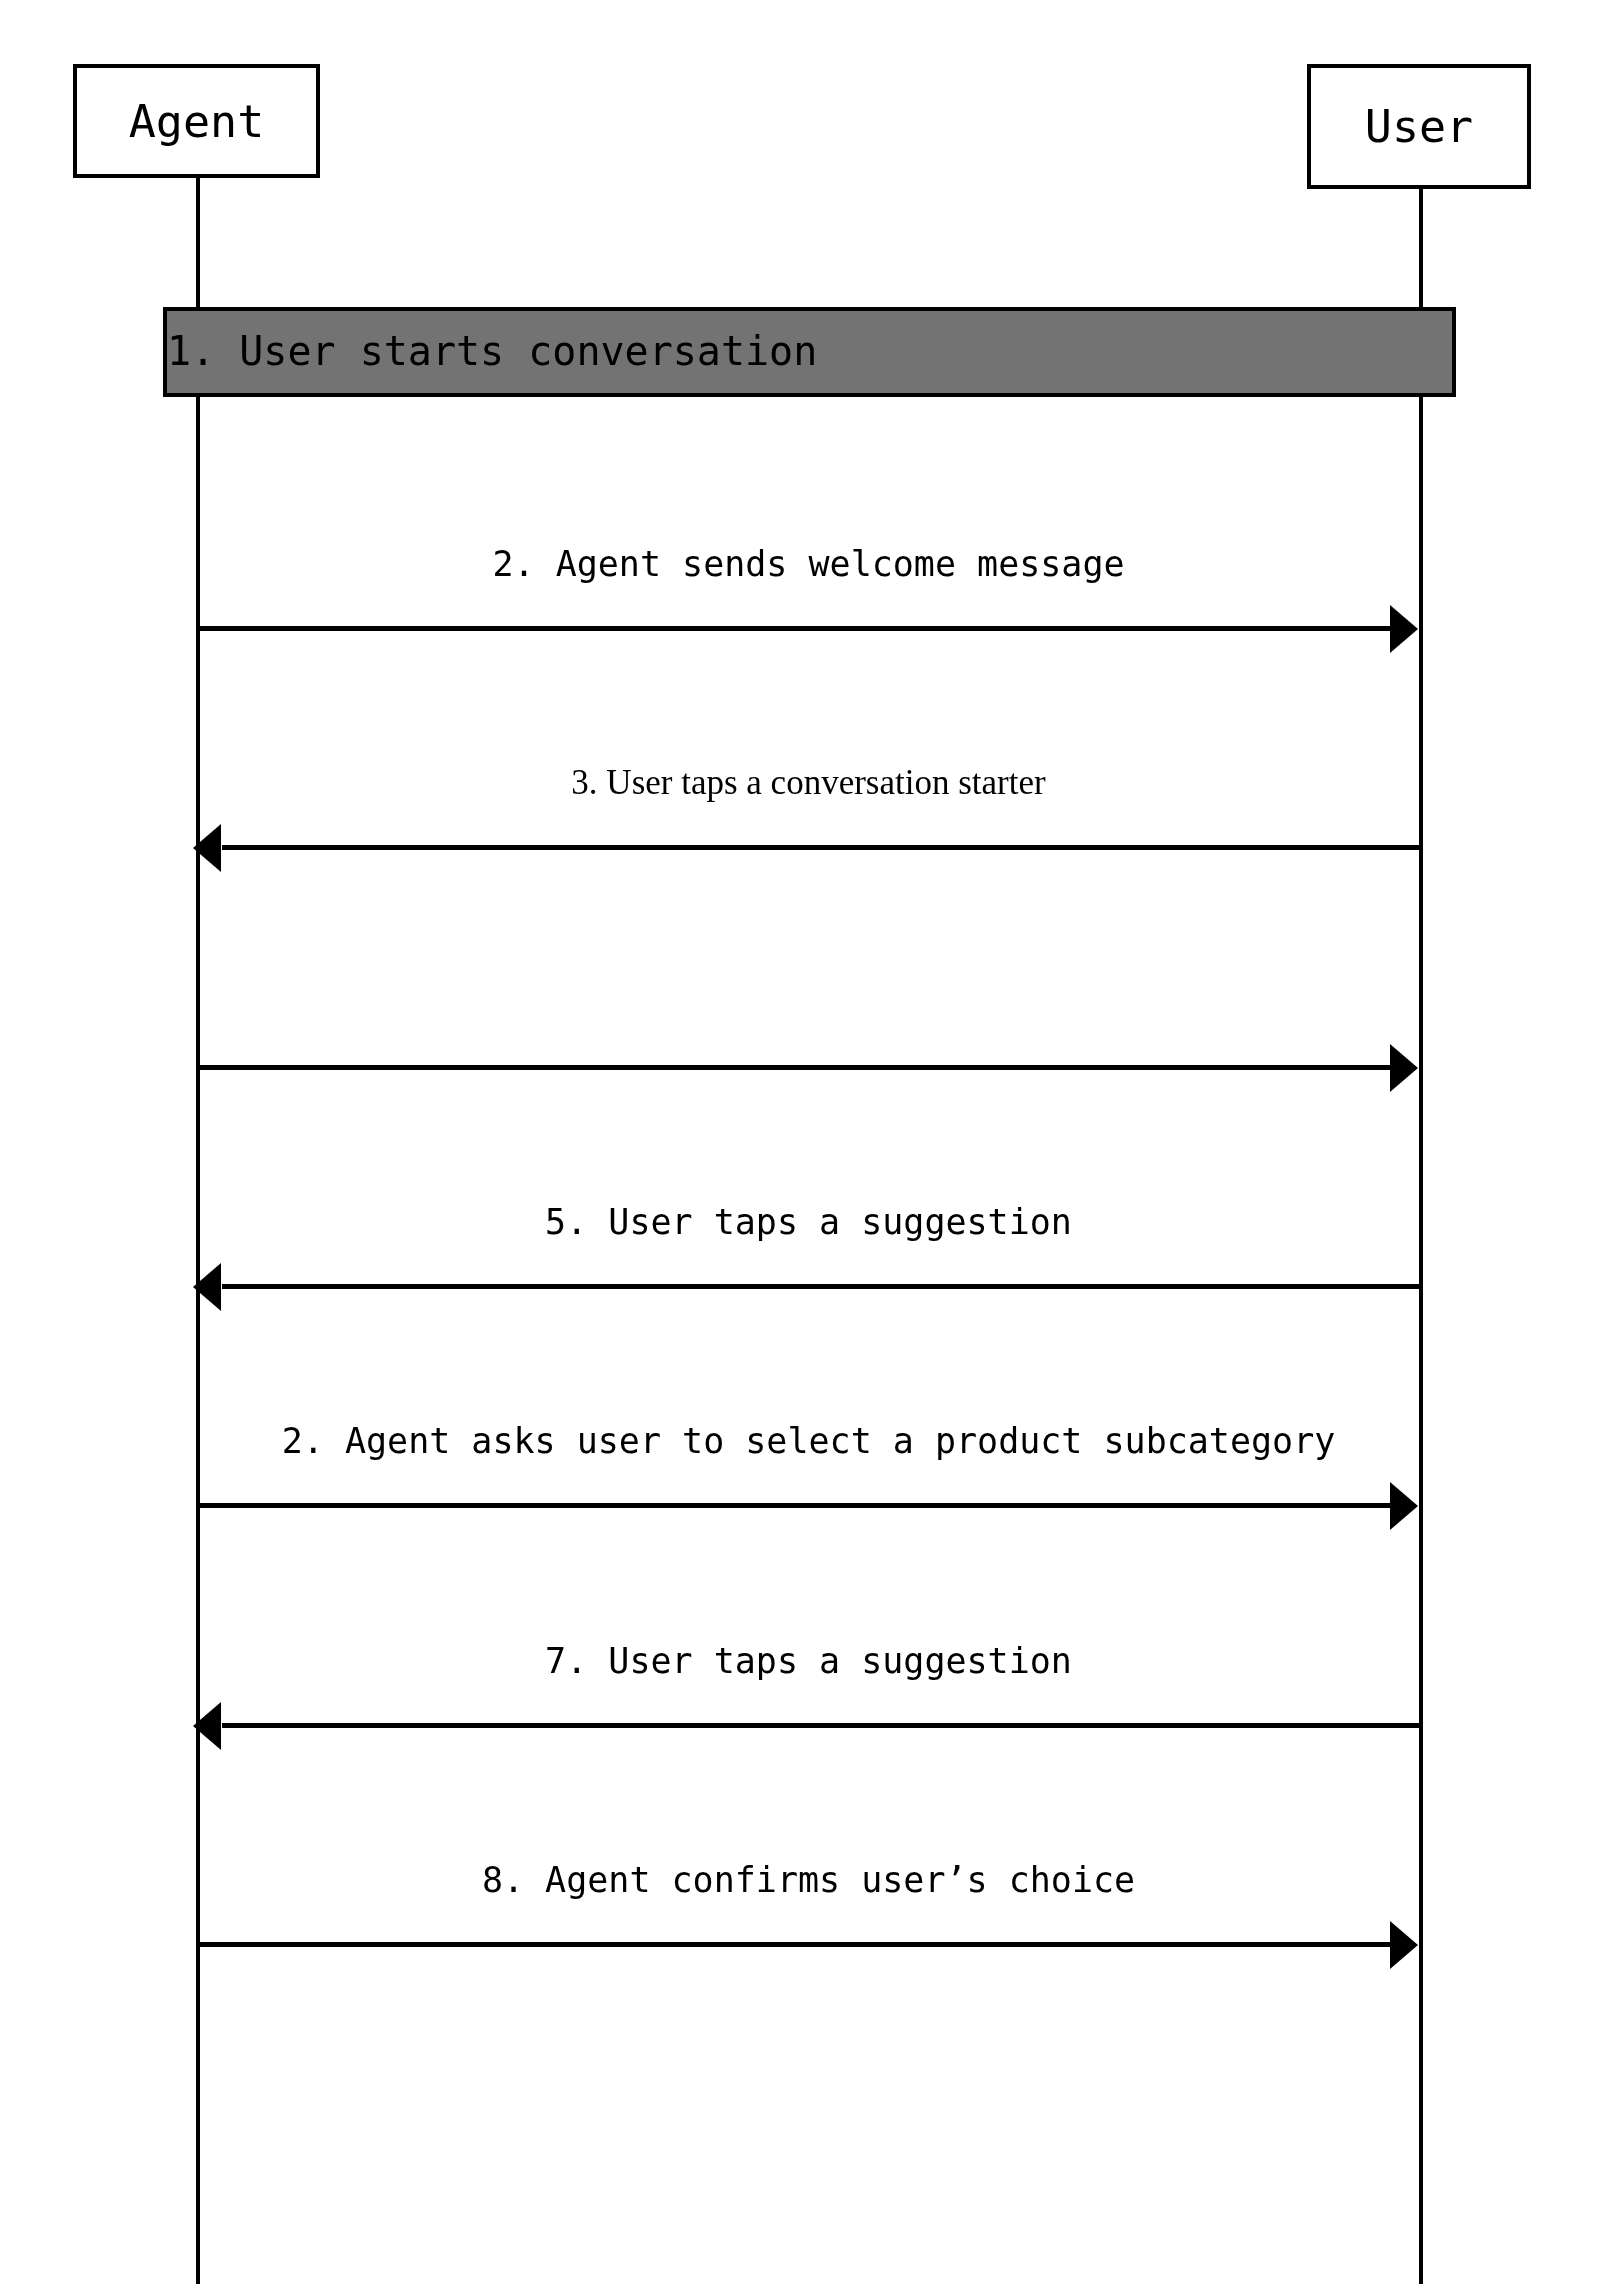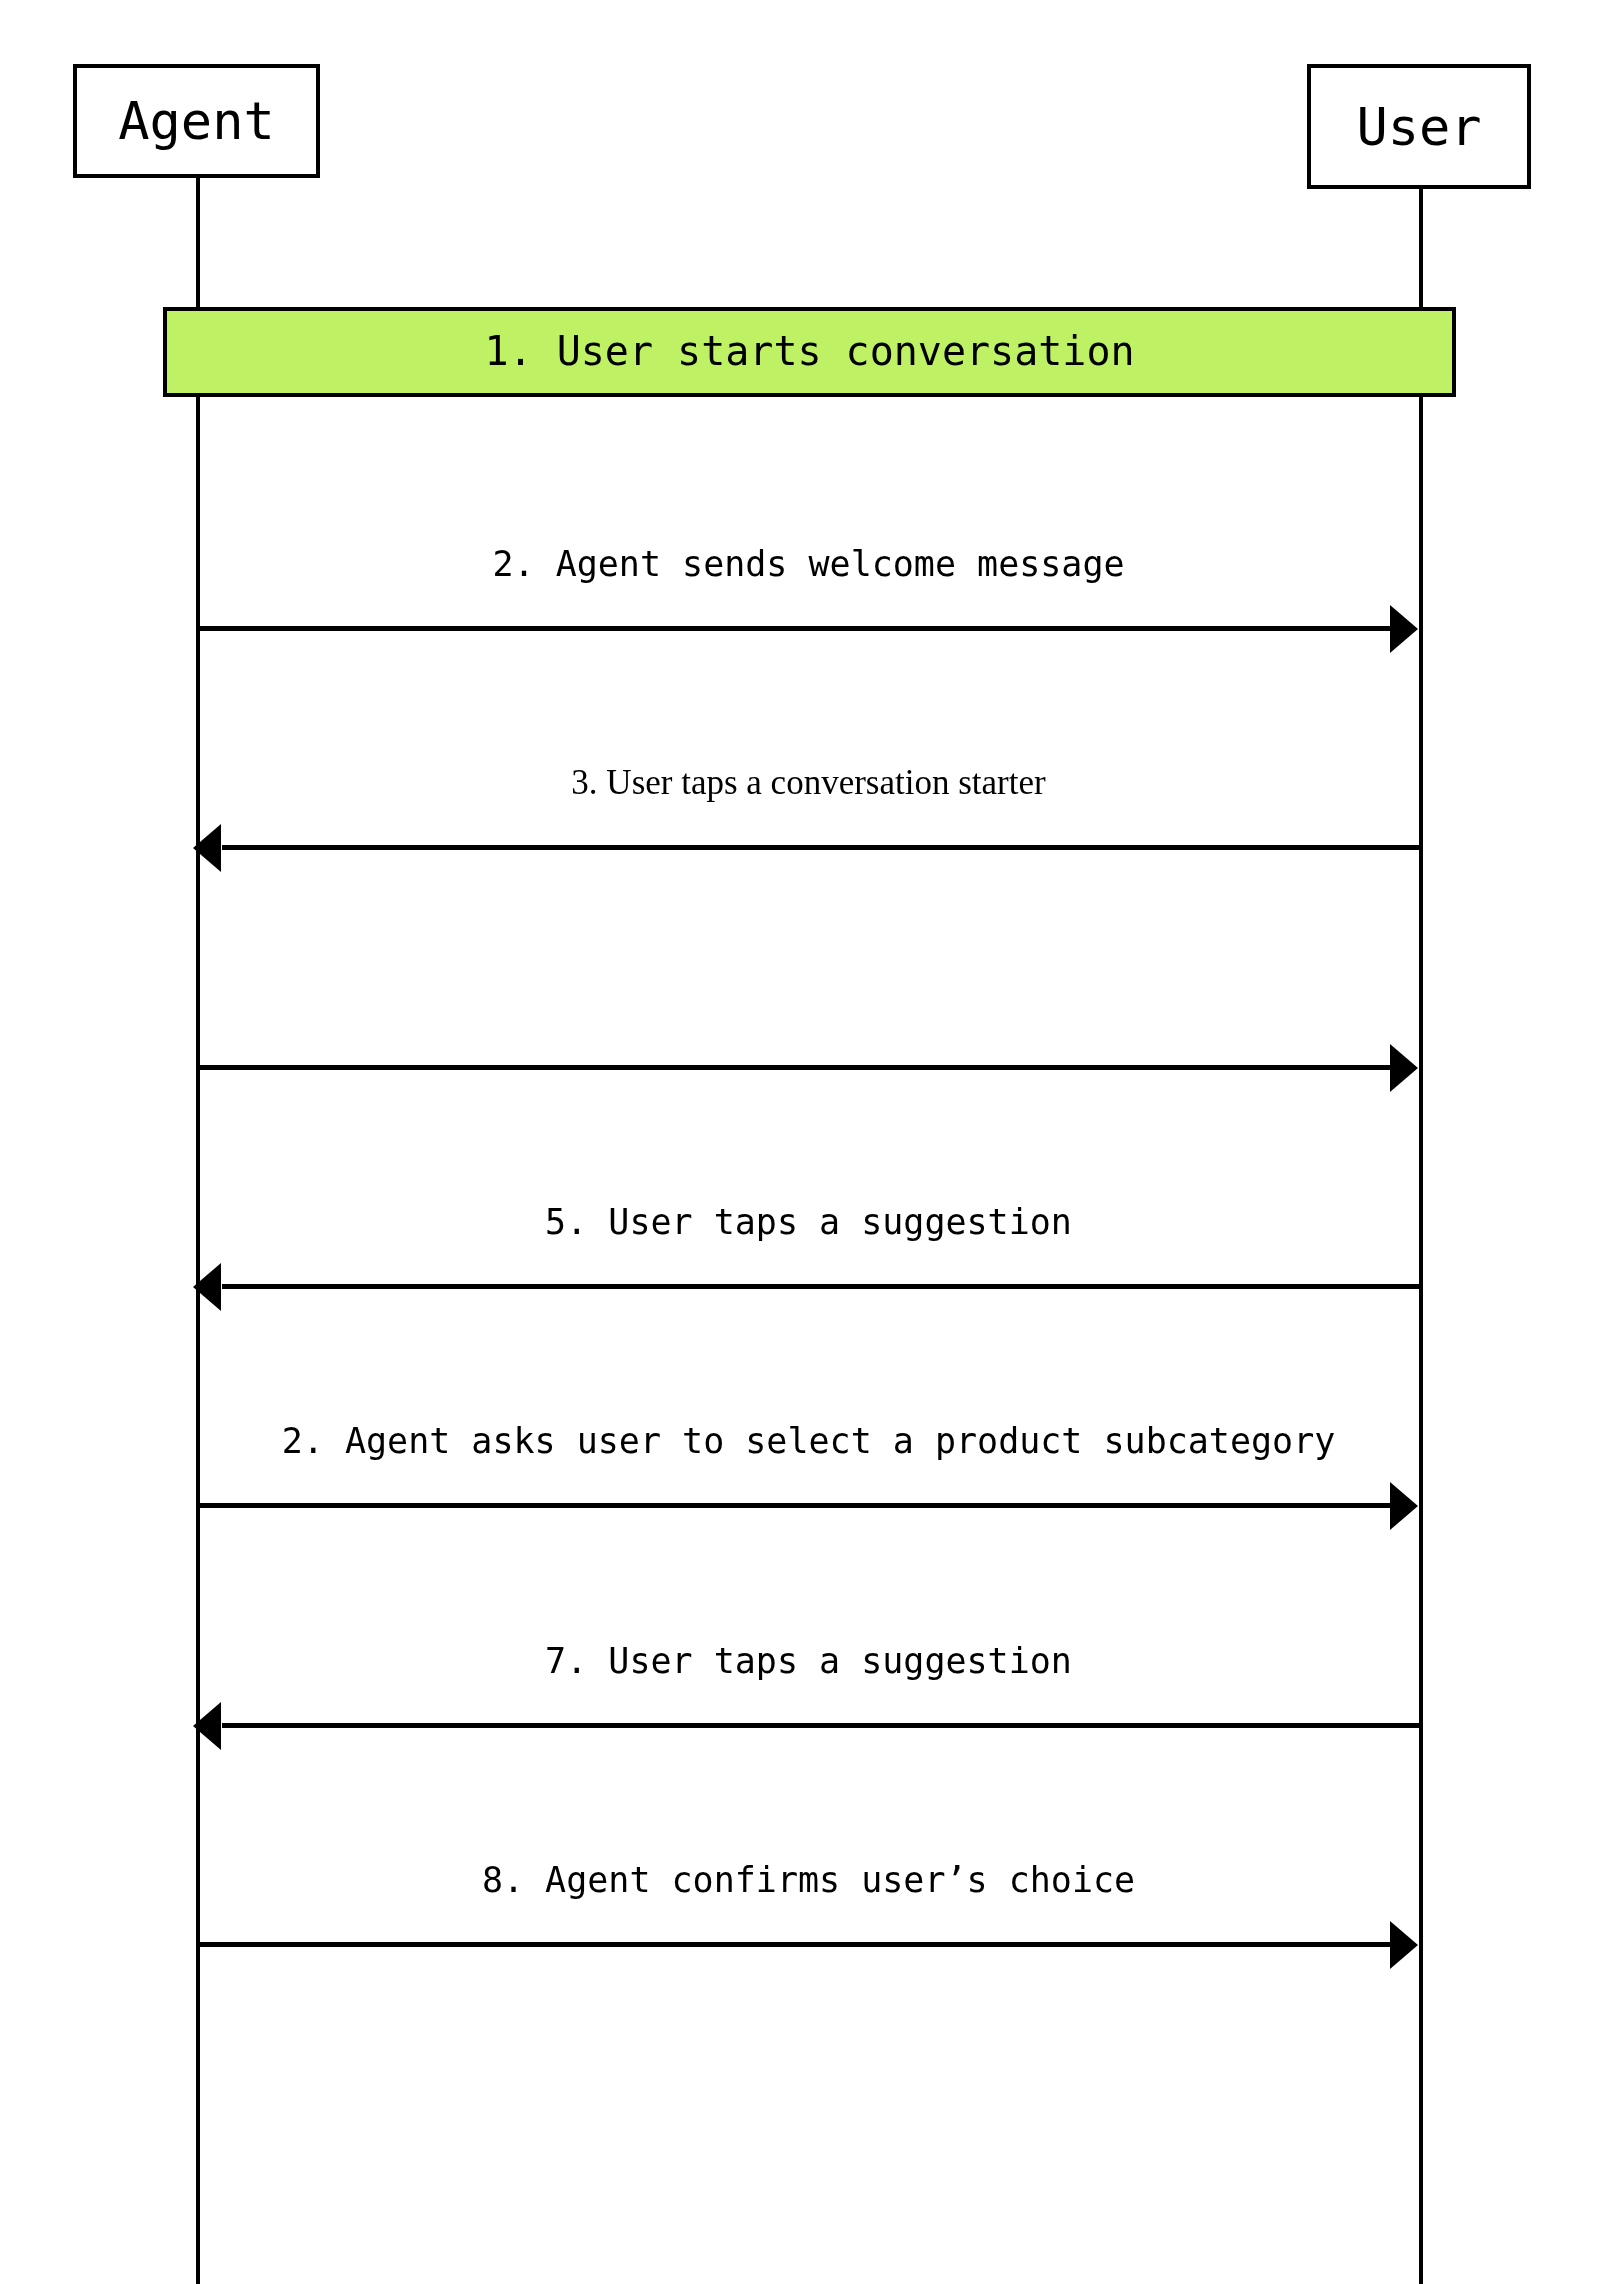--- a/index.html
+++ b/index.html
@@ -22,41 +22,41 @@
   .actor-box {
     position: absolute;
     box-sizing: border-box;
     background: #ffffff;
     border: 4.6px solid #000000;
     display: flex;
     align-items: center;
     justify-content: center;
   }
   .actor-label {
-    font-size: 52px;
+    font-size: 45px;
     line-height: 1;
     color: #000000;
     letter-spacing: 0px;
     white-space: nowrap;
   }
   
   .lifeline {
     position: absolute;
     width: 3.7px;
     background: #000000;
   }
   
   .note-box {
     position: absolute;
     box-sizing: border-box;
-    background: #bef264;
+    background: #737373;
     border: 4.6px solid #000000;
     display: flex;
     align-items: center;
-    justify-content: center;
+    justify-content: flex-start;
     z-index: 5;
   }
   .note-label {
     font-size: 40px;
     line-height: 1.18;
     color: #000000;
     white-space: nowrap;
     text-align: center;
   }
   

